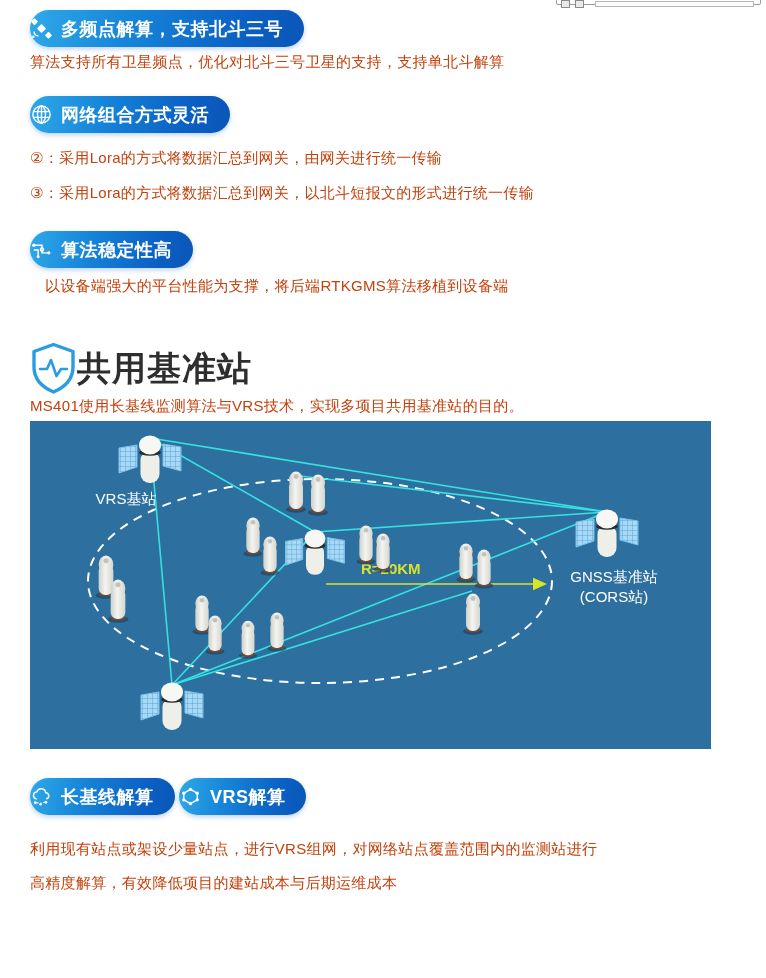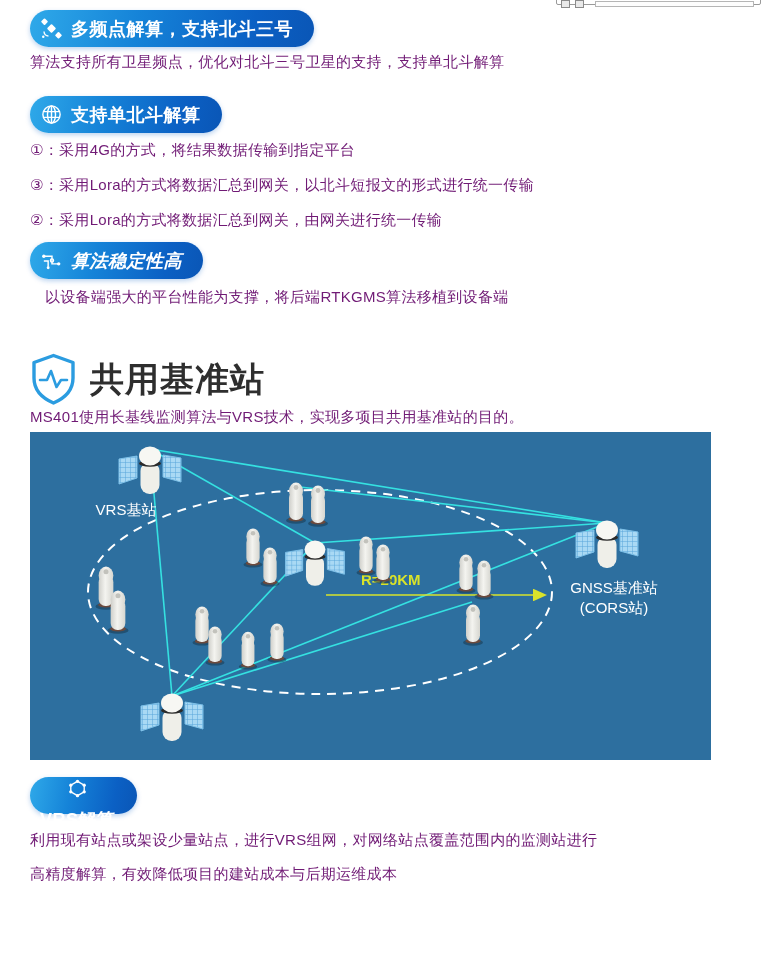--- a/index.html
+++ b/index.html
@@ -16,51 +16,51 @@
     position:absolute; top:-22px; right:5px; width:205px; height:27px;
     background:#fff; border:1px solid #9a9a9a; border-radius:2px;
     display:flex; align-items:flex-end; padding:0 0 1px 4px; gap:5px;
   }
   .top-fragment .tick { width:9px; height:8px; border:1px solid #8a8a8a; background:#e9e9e9; margin-bottom:-5px; }
   .top-fragment .bar  { flex:1; height:6px; border:1px solid #b5b5b5; background:#fdfdfd; margin:0 6px -4px 6px; }
 
   
   .pill {
     display:inline-flex; align-items:center; gap:8px;
-    height:37px; border-radius:20px; padding:0 21px 0 10px;
+    height:37px; border-radius:20px; padding:0 21px 0 0;
     background:linear-gradient(100deg,#2fa9e9 0%,#1583d8 38%,#0b60c4 78%,#0a56b6 100%);
     color:#fff; font-weight:700; font-size:18px; letter-spacing:0.5px;
     box-shadow:0 2px 5px rgba(12,96,196,0.28);
   }
   .pill .icn { width:23px; height:23px; flex:0 0 auto; display:block; }
 
-  .body-text { margin:0; font-size:15px; color:#701a75; line-height:21px; letter-spacing:0.3px; }
+  .body-text { margin:0; font-size:15px; color:#c2410c; line-height:21px; letter-spacing:0.3px; }
 
   .m-pill1 { margin-top:10px; }
   .m-p1    { margin-top:4px; }
   .m-pill2 { margin-top:24px; }
   .m-li1   { margin-top:6px; }
   .m-li    { margin-top:14px; }
-  .m-pill3 { margin-top:12px;font-style:italic; }
+  .m-pill3 { margin-top:28px; }
   .m-p3    { margin-top:7px;margin-left:15px; }
 
-  .section-header { display:flex; align-items:center; gap:13px; margin-top:46px; }
+  .section-header { display:flex; align-items:center; margin-top:46px; }
   .section-header .shield { width:47px; height:53px; display:block; }
   .section-title { font-size:34px; font-weight:700; color:#2e2e2e; letter-spacing:1px; }
   .m-intro { }
 
   .diagram {
     width:681px; height:328px; margin-top:5px; background:#2d6f9f; position:relative;
   }
   .diagram svg { display:block; }
 
   .m-pill4 { margin-top:29px; }
   .m-p4    { margin-top:9px; }
-  .m-pill5 { margin-top:17px;flex-direction:column; }
-  .m-p5a   { margin-top:15px; }
+  .m-pill5 { margin-top:17px; }
+  .m-p5a   { margin-top:23px; }
   .m-p5b   { margin-top:13px; }
 
   .dg-label { font-family:"Liberation Sans","DejaVu Sans",sans-serif; }
 </style>
 </head>
 <body>
 
 <div class="top-fragment">
   <span class="tick"></span>
   <span class="tick"></span>
@@ -86,25 +86,24 @@
 
   
   <div class="pill m-pill2">
     <svg class="icn" viewBox="0 0 24 24">
       <g stroke="#fff" stroke-width="1.5" fill="none">
         <circle cx="12" cy="12" r="9"></circle>
         <ellipse cx="12" cy="12" rx="4.2" ry="9"></ellipse>
         <path d="M3.6 9h16.8M3.6 15h16.8M12 3v18"></path>
       </g>
     </svg>
-    <span>支持单北斗解算</span>
-  </div>
-  <p class="body-text m-li1">①：采用4G的方式，将结果数据传输到指定平台</p>
+    <span>网络组合方式灵活</span>
+  </div>
+  <p class="body-text m-li">②：采用Lora的方式将数据汇总到网关，由网关进行统一传输</p>
   <p class="body-text m-li">③：采用Lora的方式将数据汇总到网关，以北斗短报文的形式进行统一传输</p>
-  <p class="body-text m-li">②：采用Lora的方式将数据汇总到网关，由网关进行统一传输</p>
 
   
   <div class="pill m-pill3">
     <svg class="icn" viewBox="0 0 24 24">
       <g stroke="#fff" stroke-width="1.5" fill="none">
         <path d="M4 7.5h8.5v8h7"></path>
         <path d="M4 12.5h4.5v6"></path>
       </g>
       <g fill="#fff">
         <circle cx="4" cy="7.5" r="1.8"></circle>
@@ -202,20 +201,32 @@
         <use href="#sat" transform="translate(577,89)"></use>
       </g>
 
       <text class="dg-label" x="96" y="83" font-size="15" fill="#ffffff" text-anchor="middle">VRS基站</text>
       <text class="dg-label" x="584" y="161" font-size="15" fill="#ffffff" text-anchor="middle">GNSS基准站</text>
       <text class="dg-label" x="584" y="181" font-size="15" fill="#ffffff" text-anchor="middle">(CORS站)</text>
     </svg>
   </div>
 
   
+  <div class="pill m-pill4">
+    <svg class="icn" viewBox="0 0 24 24">
+      <path d="M6.5 14.5a3.7 3.7 0 0 1 .6-7.3A4.8 4.8 0 0 1 16.4 8a3.3 3.3 0 0 1 1 6.4" stroke="#fff" stroke-width="1.5" fill="none" stroke-linecap="round"></path>
+      <g fill="#fff">
+        <circle cx="5.5" cy="18.5" r="1.5"></circle>
+        <circle cx="11" cy="20" r="1.3"></circle>
+        <circle cx="16.5" cy="18" r="1.5"></circle>
+      </g>
+      <path d="M7 18.3l2.8 1.2 5.2-1.4" stroke="#fff" stroke-width="1.1" fill="none" stroke-dasharray="2 1.6"></path>
+    </svg>
+    <span>长基线解算</span>
+  </div>
 
   
   <div class="pill m-pill5">
     <svg class="icn" viewBox="0 0 24 24">
       <path d="M12 4.5l7 4v7l-7 4-7-4v-7z" fill="none" stroke="#fff" stroke-width="1.4"></path>
       <g fill="#fff">
         <circle cx="12" cy="4.5" r="1.7"></circle>
         <circle cx="19" cy="8.5" r="1.7"></circle>
         <circle cx="19" cy="15.5" r="1.7"></circle>
         <circle cx="12" cy="19.5" r="1.7"></circle>

